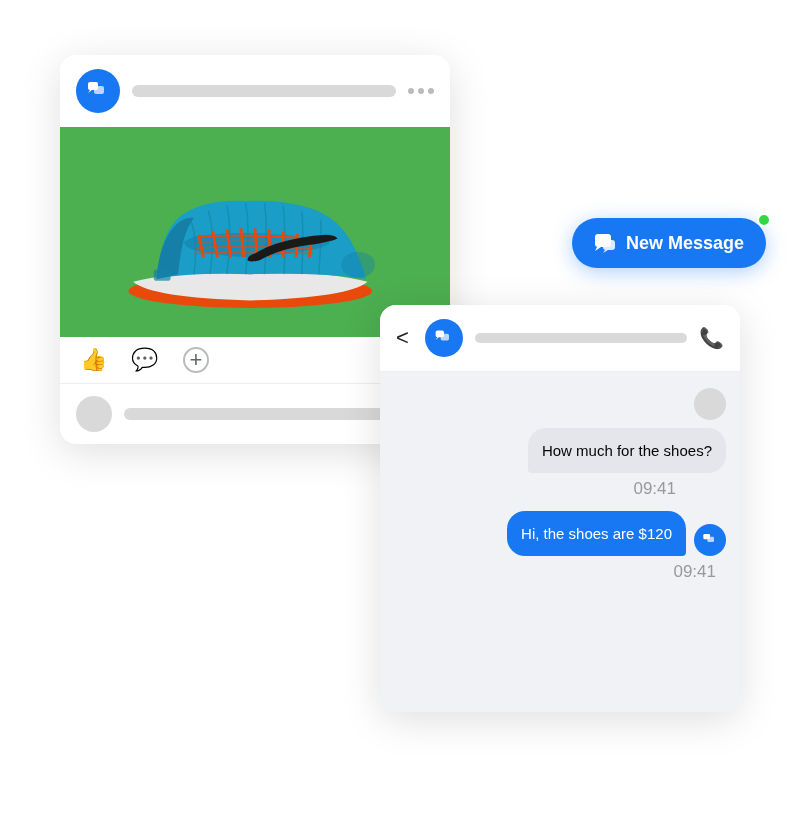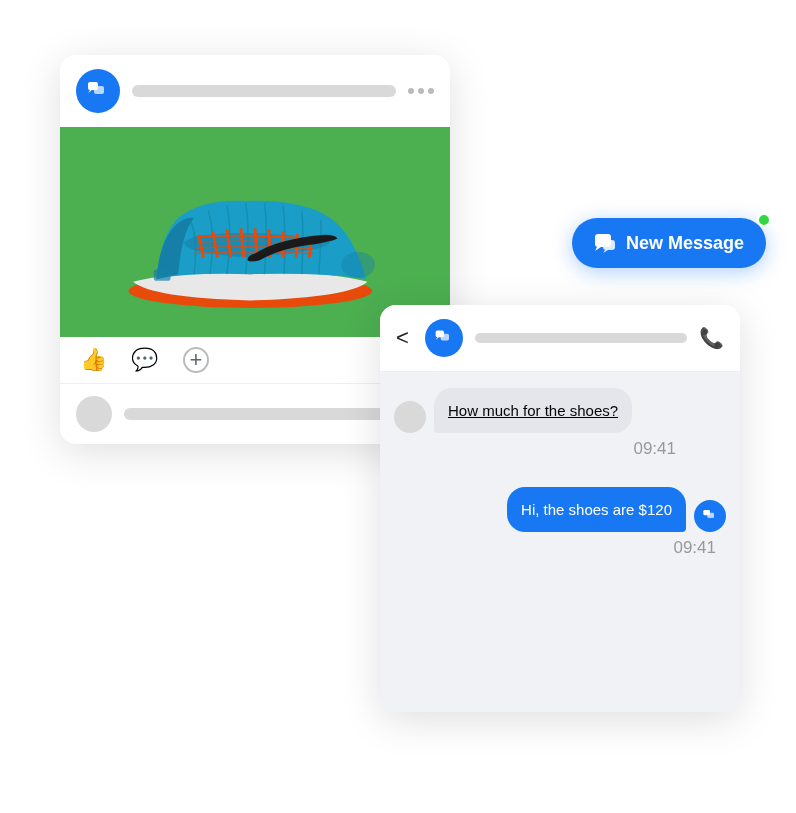--- a/index.html
+++ b/index.html
@@ -220,22 +220,21 @@
       min-height: 340px;
     }
 
     .message-row {
       display: flex;
       align-items: flex-end;
       gap: 8px;
     }
 
     .message-row.received {
-      flex-direction: row;
-      text-decoration: underline;
+      flex-direction: column;
     }
 
     .message-row.sent {
       flex-direction: row-reverse;
     }
 
     .msg-avatar {
       width: 32px;
       height: 32px;
       border-radius: 50%;
@@ -261,21 +260,20 @@
     .bubble.received-bubble {
       background: #e4e6eb;
       color: #050505;
       border-bottom-left-radius: 4px;
     }
 
     .bubble.sent-bubble {
       background: #1877f2;
       color: #fff;
       border-bottom-right-radius: 4px;
-      margin-top: 16px;
     }
 
     .msg-timestamp {
       text-align: right;
       font-size: 17px;
       color: #999;
       padding-right: 10px;
       margin-top: -6px;
     }
 

